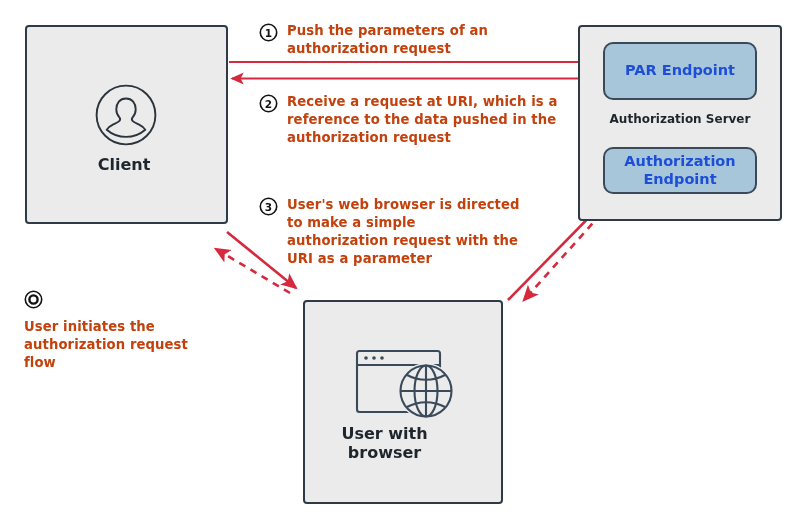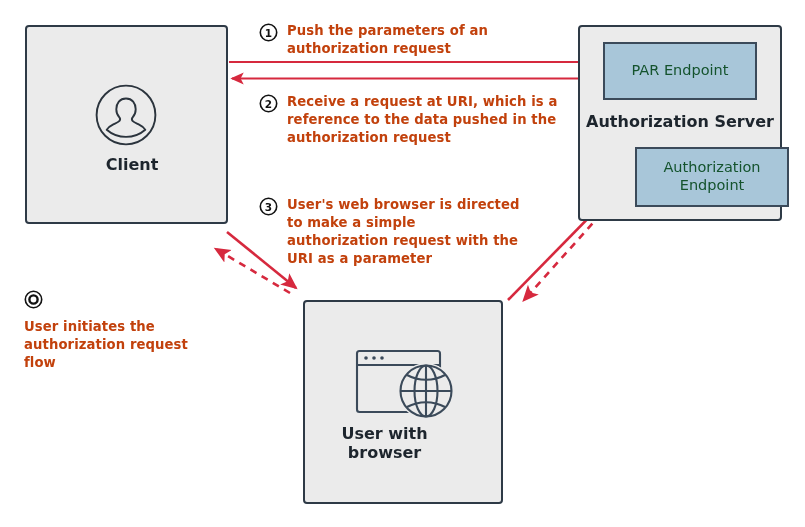--- a/index.html
+++ b/index.html
@@ -24,47 +24,47 @@
     position: absolute;
     background: #ebebeb;
     border: 2px solid #2e3a46;
     border-radius: 4px;
     box-sizing: border-box;
   }
   .endpoint-box {
     position: absolute;
     background: #a8c6d9;
     border: 2px solid #3b4a5a;
-    border-radius: 0;
+    border-radius: 10px;
     box-sizing: border-box;
     display: flex;
     align-items: center;
     justify-content: center;
     text-align: center;
-    color: #14532d;
+    color: #1d4ed8;
     font-size: 14.5px;
-    font-weight: 400;
+    font-weight: 700;
     line-height: 1.22;
   }
 
   .node-label {
     position: absolute;
     width: 100%;
     text-align: center;
     color: #1d252d;
     font-size: 16px;
     font-weight: 600;
   }
   .as-title {
     position: absolute;
     left: 0;
     width: 100%;
     text-align: center;
     color: #1d252d;
-    font-size: 16px;
+    font-size: 12px;
     font-weight: 600;
   }
 
   
   .icon-wrap {
     position: absolute;
     line-height: 0;
   }
 
   
@@ -146,31 +146,31 @@
       <path d="M31,14.5 c-6.2,0 -9.7,4.6 -9.7,10.8 c0,3.9 1.6,6.4 2.9,7.9
                c1.1,1.3 1.2,2.6 0.3,3.6 c-1.1,1.2 -3.6,2.3 -6.2,3.6
                c-3.0,1.5 -5.2,3.3 -6.6,5.3
                a29.4,29.4 0 0 0 38.6,0
                c-1.4,-2.0 -3.6,-3.8 -6.6,-5.3 c-2.6,-1.3 -5.1,-2.4 -6.2,-3.6
                c-0.9,-1.0 -0.8,-2.3 0.3,-3.6 c1.3,-1.5 2.9,-4.0 2.9,-7.9
                C40.7,19.1 37.2,14.5 31,14.5 Z" fill="none" stroke="#2b343d" stroke-width="1.9" stroke-linejoin="round"></path>
     </svg>
   </div>
 
-  <div class="node-label" style="left:25px; top:155px; width:198px;padding-left:8px;">Client</div>
+  <div class="node-label" style="left:25px; top:155px; width:198px;">Client</div>
 
   <div class="node-box" style="left:578px; top:25px; width:204px; height:196px;"></div>
 
   <div class="endpoint-box" style="left:603px; top:42px; width:154px; height:58px;">
     <span>PAR Endpoint</span>
   </div>
 
   <div class="as-title" style="left:578px; top:112px; width:204px;">Authorization Server</div>
 
-  <div class="endpoint-box" style="left:603px; top:147px; width:154px; height:60px; white-space:pre-line;margin-left:32px;">
+  <div class="endpoint-box" style="left:603px; top:147px; width:154px; height:47px; white-space:pre-line;">
     <span>Authorization
 Endpoint</span>
   </div>
 
   <div class="node-box" style="left:303px; top:300px; width:200px; height:204px;"></div>
 
   <div class="icon-wrap" style="left:354px; top:347px; width:103px; height:72px;">
     <svg width="103" height="72" viewBox="0 0 103 72">
 
       <path d="M5.5,4 h78 a2.5,2.5 0 0 1 2.5,2.5 v56 a2.5,2.5 0 0 1 -2.5,2.5 h-78

